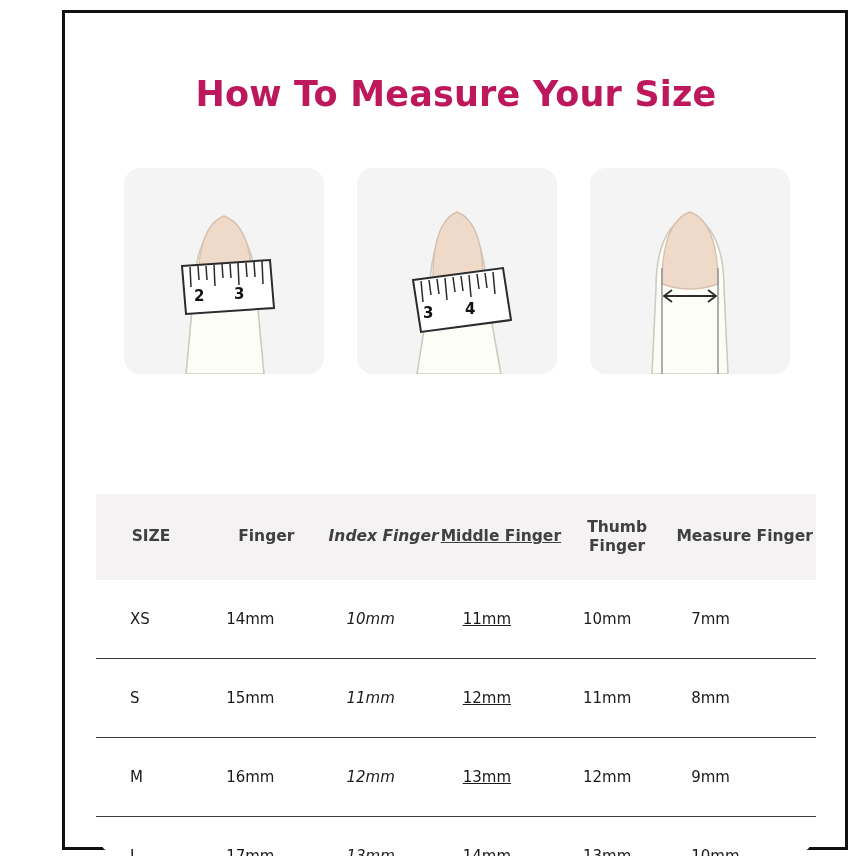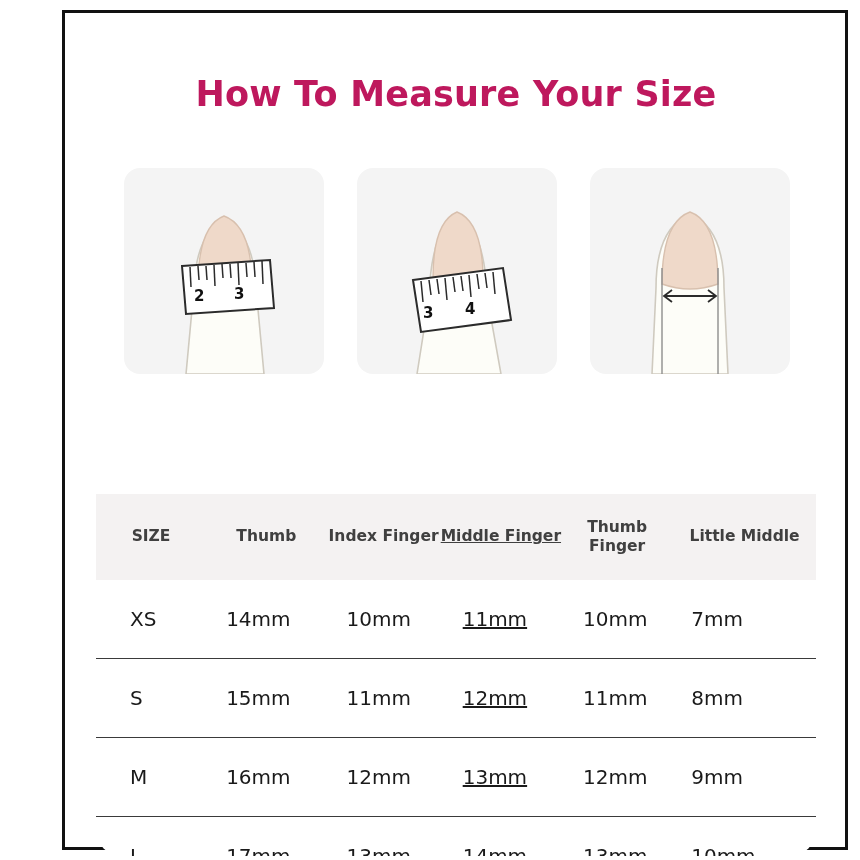--- a/index.html
+++ b/index.html
@@ -100,35 +100,35 @@
     font-weight: bold;
     color: #404040;
     text-align: center;
     padding: 14px 0 14px 0;
     height: 58px;
     vertical-align: middle;
     line-height: 1.25;
   }
 
   table.size-table td {
-    font-size: 20px;
+    font-size: 15px;
     color: #1a1a1a;
     height: 76px;
     vertical-align: middle;
     border-bottom: 1.4px solid #3a3a3a;
   }
 
   table.size-table tbody tr:last-child td {
     border-bottom: none;
   }
 
   
   .col-size   { width: 108px; padding-left: 34px; }
   .col-thumb  { width: 118px; padding-left: 20px; }
-  .col-index  { width: 112px; padding-left: 20px; }
+  .col-index  { width: 112px; padding-left: 20px; font-style: italic; }
   .col-middle { width: 118px; padding-left: 22px; text-decoration: underline; }
   .col-ring   { width: 110px; padding-left: 22px; }
   .col-little { width: 140px; padding-left: 18px; }
 
   td.col-size {
     font-size: 17px;
     color: #111111;
   }
 
   
@@ -211,25 +211,25 @@
         </svg>
       </div>
 
     </div>
 
     <div class="table-wrap">
       <table class="size-table">
         <thead>
           <tr>
             <th class="col-size">SIZE</th>
-            <th class="col-thumb">Thumb</th>
+            <th class="col-thumb">Finger</th>
             <th class="col-index">Index Finger</th>
             <th class="col-middle">Middle Finger</th>
             <th class="col-ring">Thumb Finger</th>
-            <th class="col-little">Little Middle</th>
+            <th class="col-little">Measure Finger</th>
           </tr>
         </thead>
         <tbody>
           <tr>
             <td class="col-size">XS</td>
             <td class="col-thumb">14mm</td>
             <td class="col-index">10mm</td>
             <td class="col-middle">11mm</td>
             <td class="col-ring">10mm</td>
             <td class="col-little">7mm</td>

